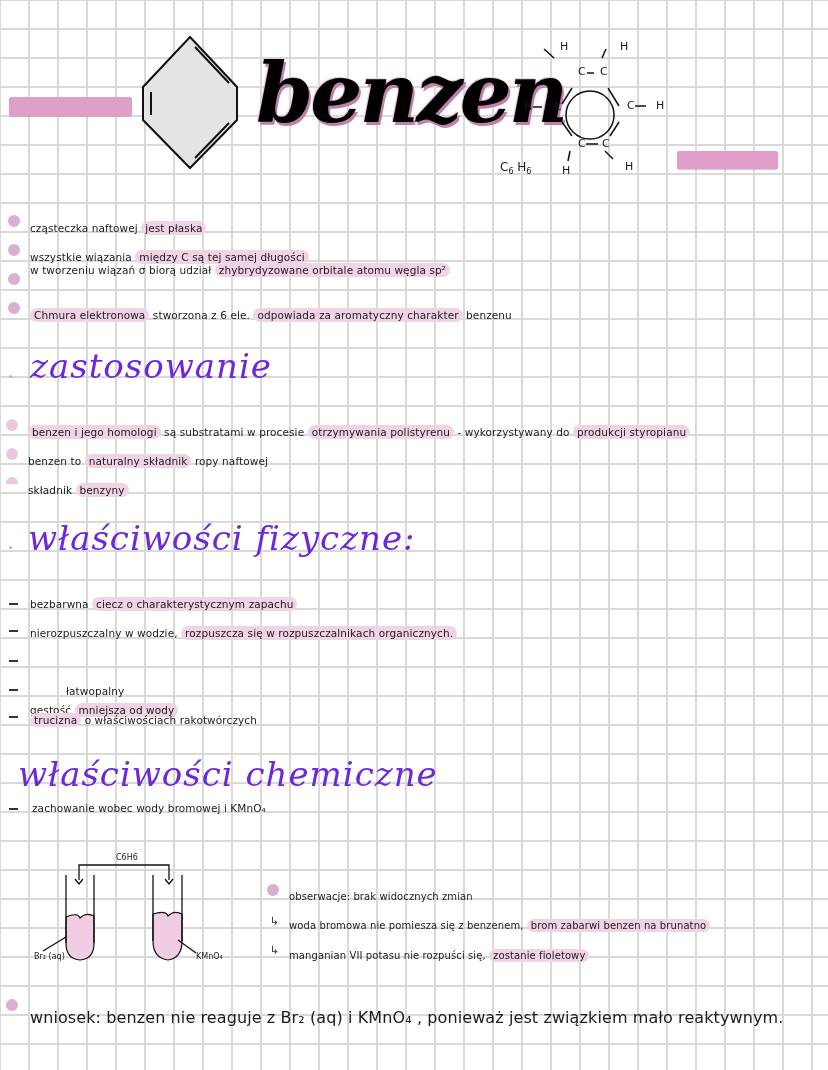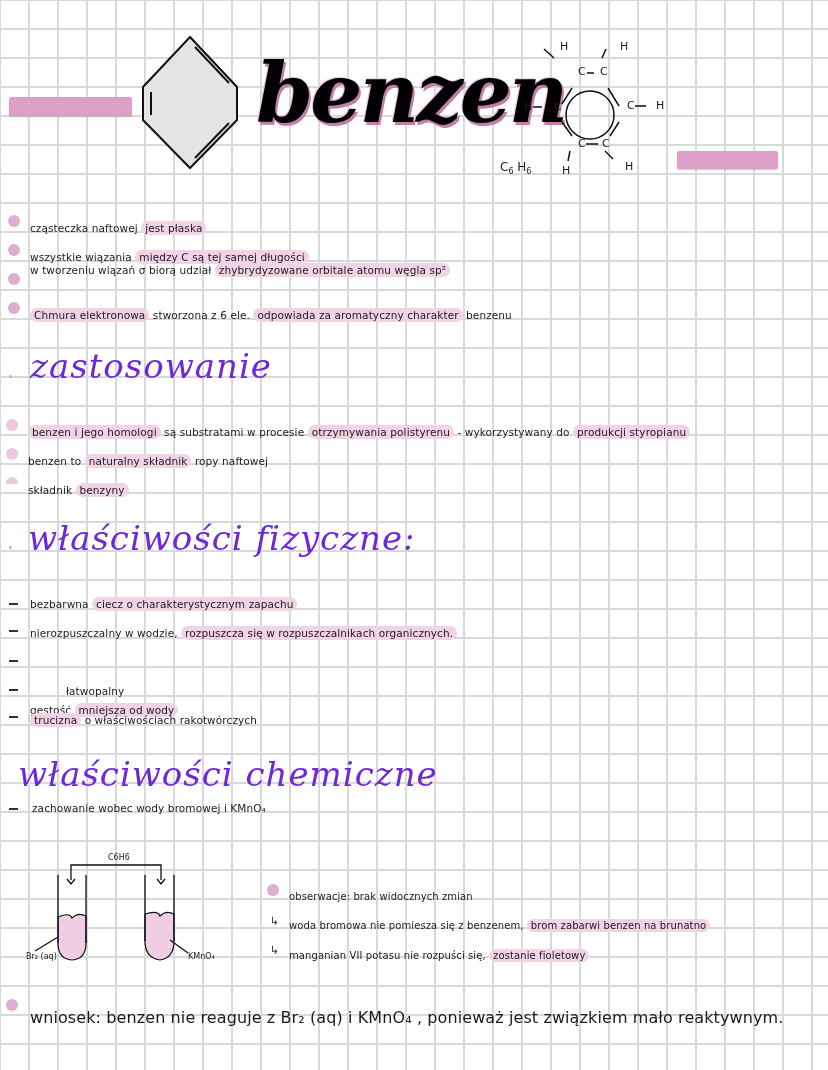--- a/index.html
+++ b/index.html
@@ -148,21 +148,21 @@
 <div class="line" style="left:30px;top:714px;">
   <span class="hl">trucizna</span><span> o właściwościach rakotwórczych</span>
 </div>
 
 <div class="heading" style="left:18px;top:754px;">właściwości chemiczne</div>
 <div class="dash" style="left:9px;top:808px;"></div>
 <div class="line" style="left:32px;top:802px;">
   <span>zachowanie wobec wody bromowej i KMnO₄</span>
 </div>
 
-<div class="abs" style="left:0;top:840px;width:228px;height:135px;">
+<div class="abs" style="left:8px;top:840px;width:228px;height:135px;">
   <svg class="abs" style="left:0;top:0;" width="260" height="135" viewBox="0 0 260 135">
     <g stroke="#111" stroke-width="1.3" fill="none">
       <polyline points="71,40 71,25 161,25 161,40"></polyline>
       <polyline points="67,39 71,44 75,39"></polyline>
       <polyline points="157,39 161,44 165,39"></polyline>
     </g>
     <path d="M58 77 Q70 72 72 78 Q78 72 86 76 L86 103 Q86 119 72 120 Q58 119 58 103 Z" fill="#f0cde3" stroke="#111" stroke-width="1.2"></path>
     <path d="M145 74 Q158 70 160 76 Q166 70 174 74 L174 101 Q174 118 160 120 Q145 118 145 101 Z" fill="#f0cde3" stroke="#111" stroke-width="1.2"></path>
     <g stroke="#111" stroke-width="1.3" fill="none">
       <line x1="58" y1="35" x2="58" y2="103"></line>

